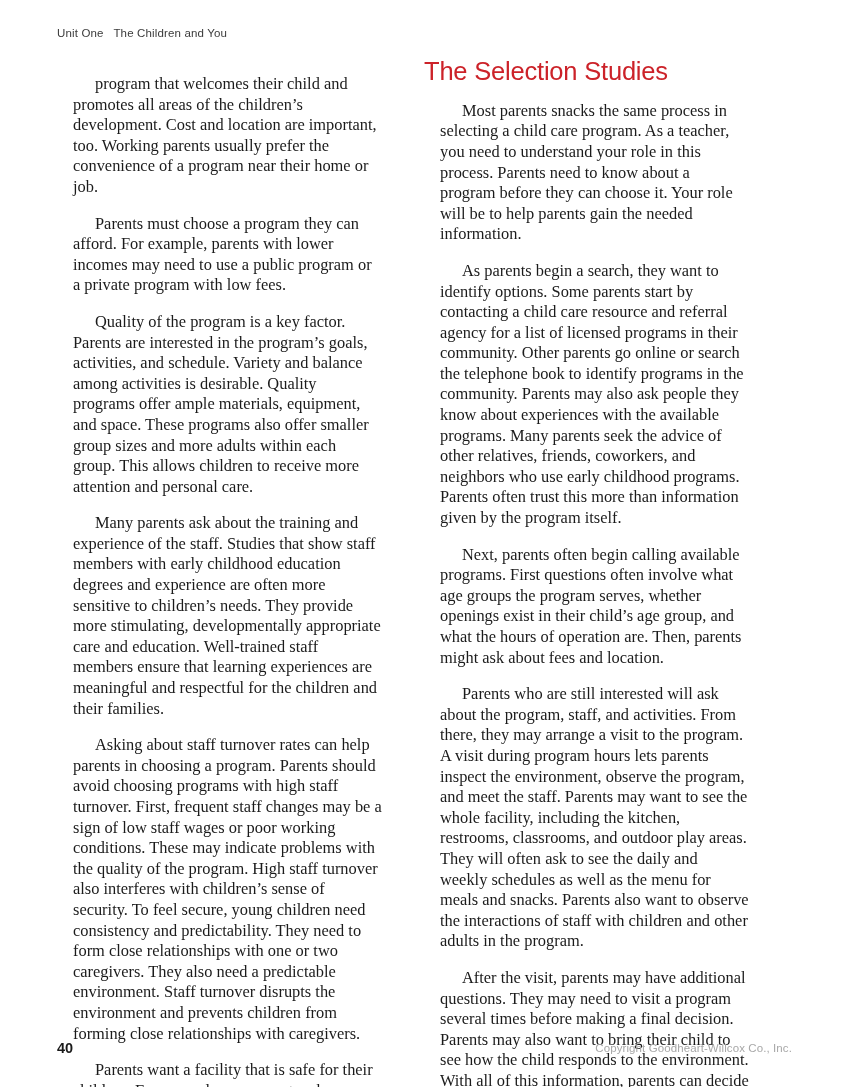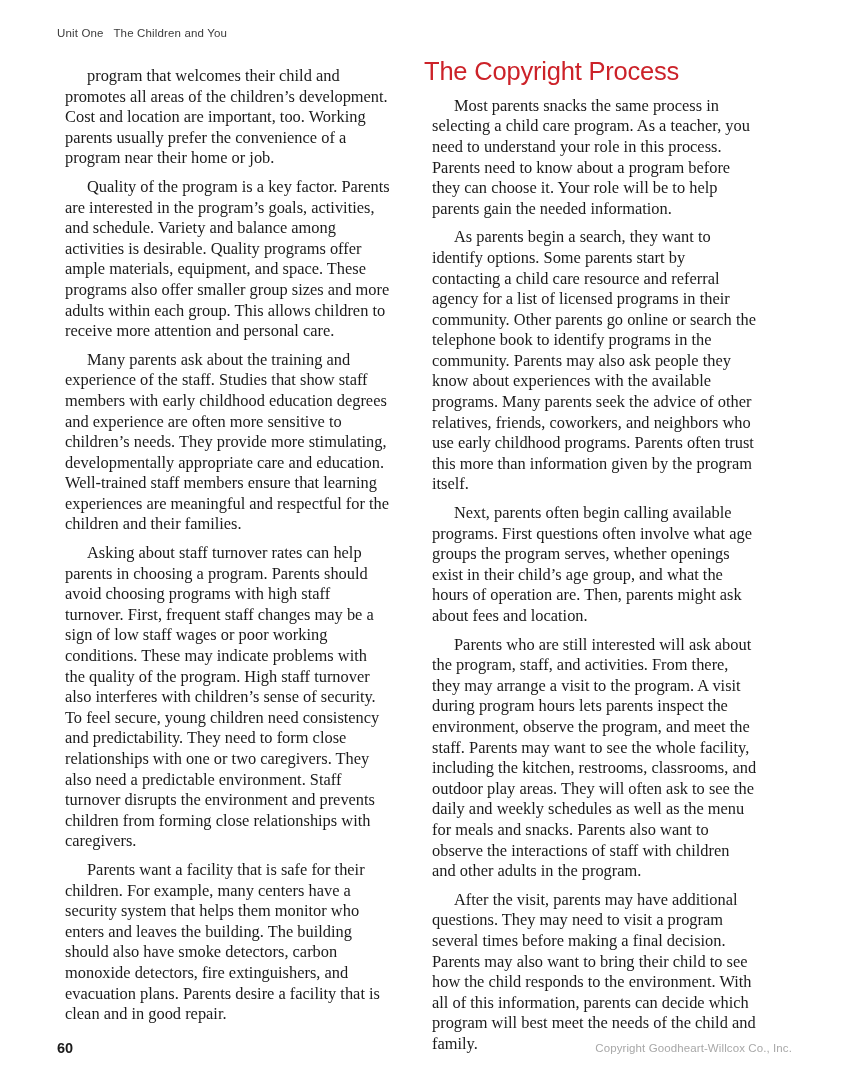--- a/index.html
+++ b/index.html
@@ -46,21 +46,21 @@
   .section-title {
     font-family: "Liberation Sans", sans-serif;
     font-size: 25.5px;
     font-weight: normal;
     color: #cc2229;
     margin: 0 0 11px 0;
     line-height: 1.05;
     letter-spacing: -0.2px;
   }
   p.body-par {
-    margin: 8px;
+    margin: 16px;
     font-size: 16.4px;
     line-height: 20.6px;
     text-indent: 22px;
     text-align: left;
     color: #1b1b1b;
     -webkit-font-smoothing: antialiased;
   }
   .footer {
     position: absolute;
     left: 57px;
@@ -92,35 +92,36 @@
 <body>
 
 <div class="page">
 
   <div class="running-head">Unit One   The Children and You</div>
 
   <div class="columns">
 
     <div class="col">
       <p class="body-par">program that welcomes their child and promotes all areas of the children’s development. Cost and location are important, too. Working parents usually prefer the convenience of a program near their home or job.</p>
+      <p class="body-par">Parents must choose a program they can afford. For example, parents with lower incomes may need to use a public program or a private program with low fees.</p>
       <p class="body-par">Quality of the program is a key factor. Parents are interested in the program’s goals, activities, and schedule. Variety and balance among activities is desirable. Quality programs offer ample materials, equipment, and space. These programs also offer smaller group sizes and more adults within each group. This allows children to receive more attention and personal care.</p>
       <p class="body-par">Many parents ask about the training and experience of the staff. Studies that show staff members with early childhood education degrees and experience are often more sensitive to children’s needs. They provide more stimulating, developmentally appropriate care and education. Well-trained staff members ensure that learning experiences are meaningful and respectful for the children and their families.</p>
       <p class="body-par">Asking about staff turnover rates can help parents in choosing a program. Parents should avoid choosing programs with high staff turnover. First, frequent staff changes may be a sign of low staff wages or poor working conditions. These may indicate problems with the quality of the program. High staff turnover also interferes with children’s sense of security. To feel secure, young children need consistency and predictability. They need to form close relationships with one or two caregivers. They also need a predictable environment. Staff turnover disrupts the environment and prevents children from forming close relationships with caregivers.</p>
       <p class="body-par">Parents want a facility that is safe for their children. For example, many centers have a security system that helps them monitor who enters and leaves the building. The building should also have smoke detectors, carbon monoxide detectors, fire extinguishers, and evacuation plans. Parents desire a facility that is clean and in good repair.</p>
     </div>
 
     <div class="col">
-      <h2 class="section-title">The Copyright Process</h2>
+      <h2 class="section-title">The Selection Studies</h2>
       <p class="body-par">Most parents snacks the same process in selecting a child care program. As a teacher, you need to understand your role in this process. Parents need to know about a program before they can choose it. Your role will be to help parents gain the needed information.</p>
       <p class="body-par">As parents begin a search, they want to identify options. Some parents start by contacting a child care resource and referral agency for a list of licensed programs in their community. Other parents go online or search the telephone book to identify programs in the community. Parents may also ask people they know about experiences with the available programs. Many parents seek the advice of other relatives, friends, coworkers, and neighbors who use early childhood programs. Parents often trust this more than information given by the program itself.</p>
       <p class="body-par">Next, parents often begin calling available programs. First questions often involve what age groups the program serves, whether openings exist in their child’s age group, and what the hours of operation are. Then, parents might ask about fees and location.</p>
       <p class="body-par">Parents who are still interested will ask about the program, staff, and activities. From there, they may arrange a visit to the program. A visit during program hours lets parents inspect the environment, observe the program, and meet the staff. Parents may want to see the whole facility, including the kitchen, restrooms, classrooms, and outdoor play areas. They will often ask to see the daily and weekly schedules as well as the menu for meals and snacks. Parents also want to observe the interactions of staff with children and other adults in the program.</p>
       <p class="body-par">After the visit, parents may have additional questions. They may need to visit a program several times before making a final decision. Parents may also want to bring their child to see how the child responds to the environment. With all of this information, parents can decide which program will best meet the needs of the child and family.</p>
     </div>
 
   </div>
 
   <div class="footer">
-    <span class="page-number">60</span>
+    <span class="page-number">40</span>
     <span class="copyright">Copyright Goodheart-Willcox Co., Inc.</span>
   </div>
 
 </div>
 
 </body></html>

